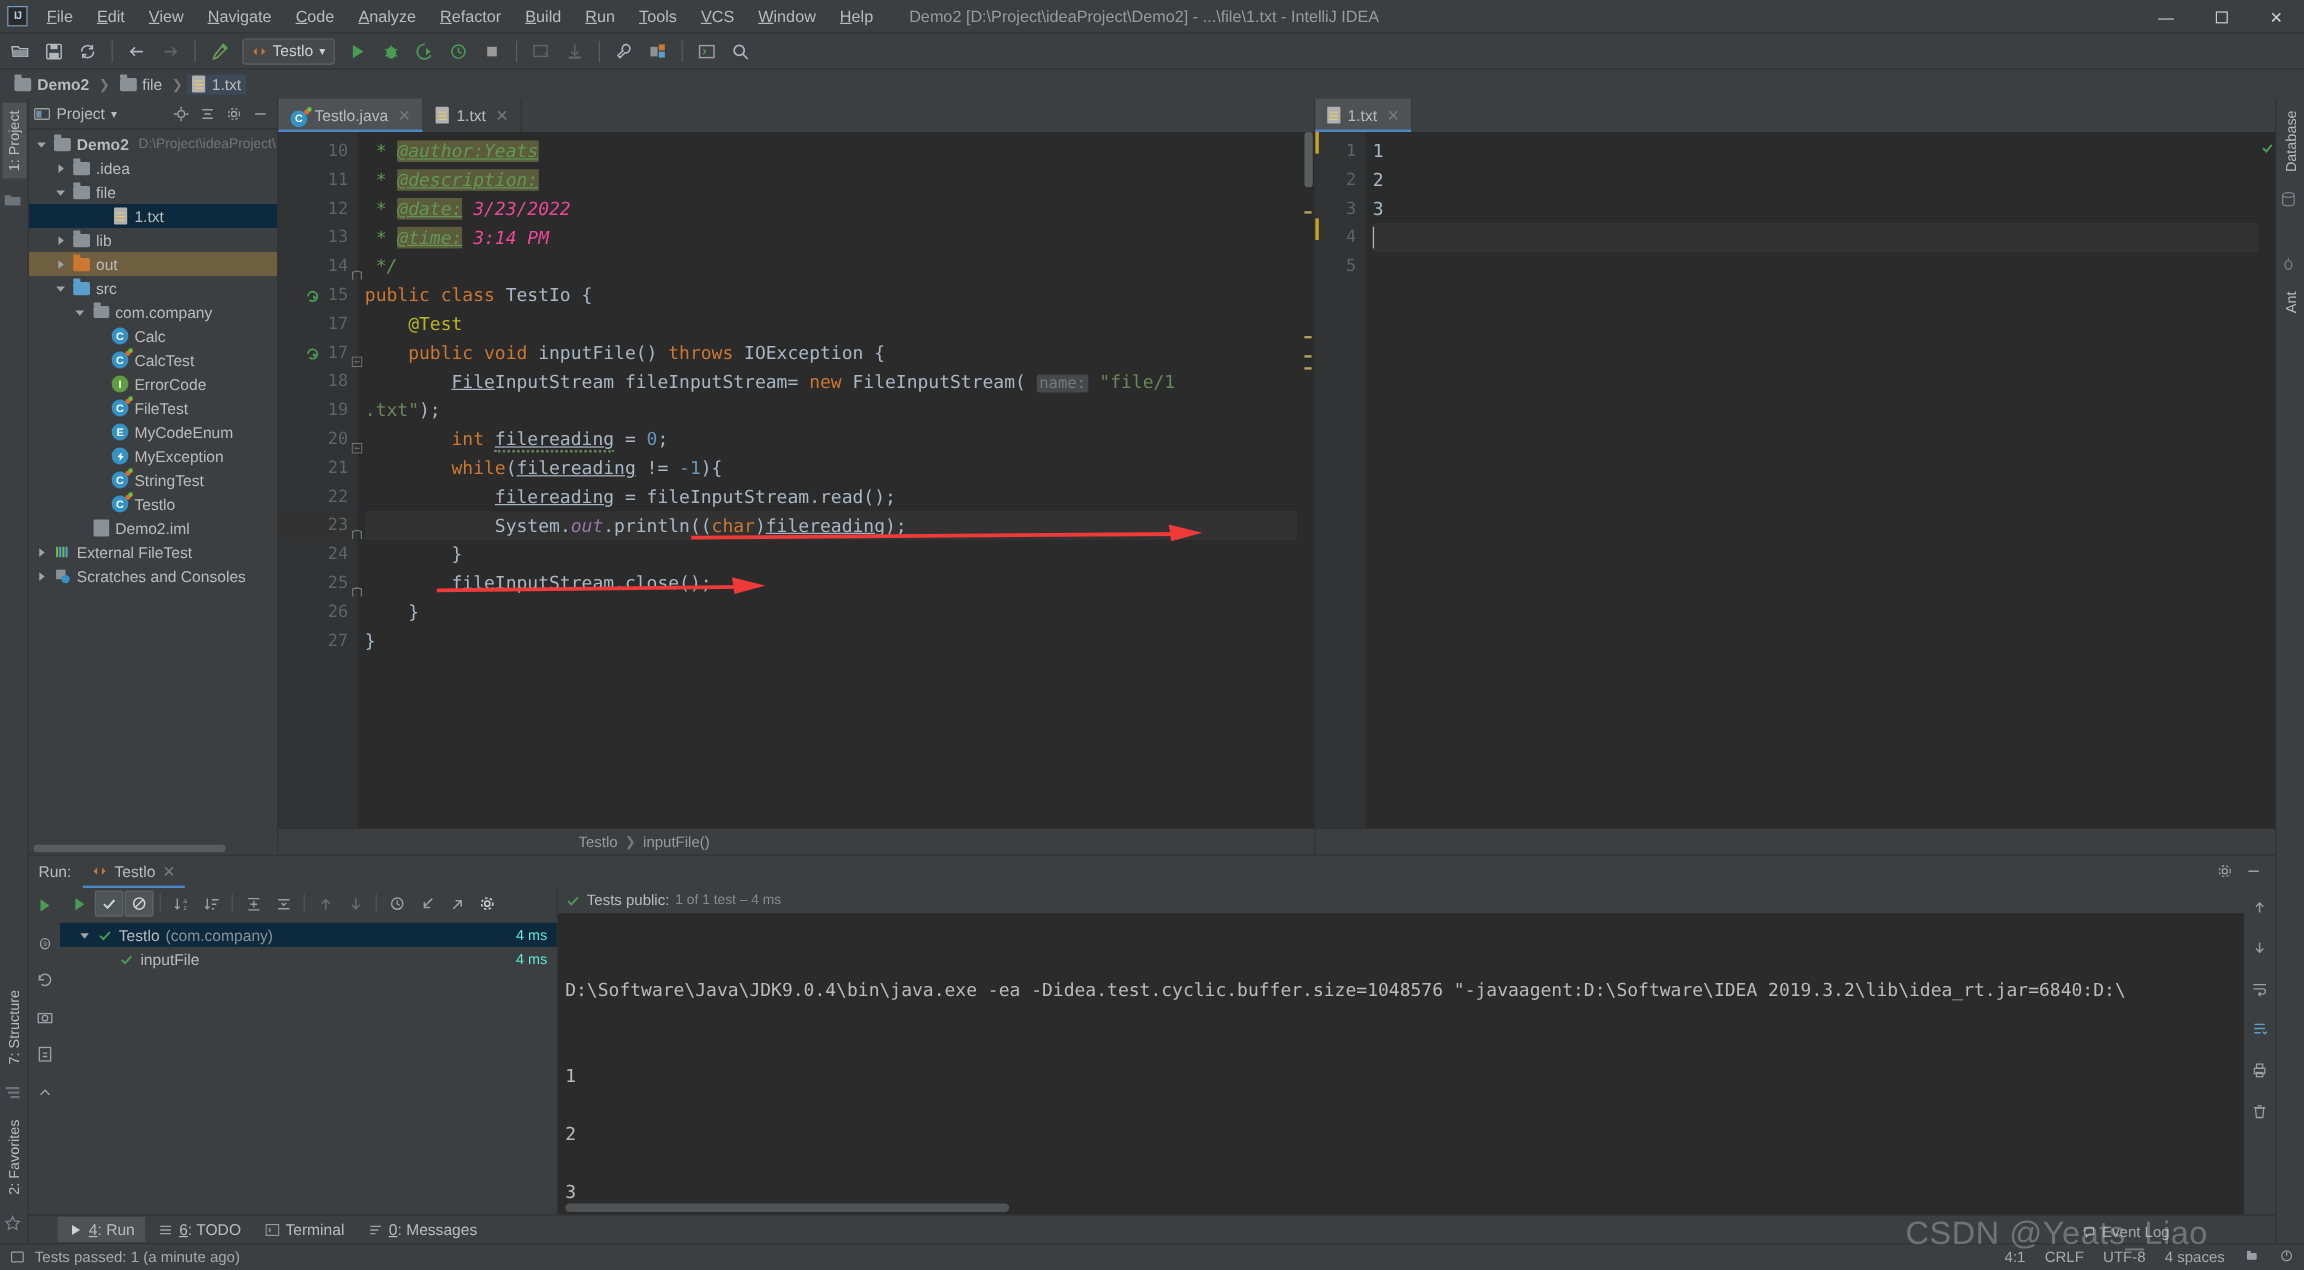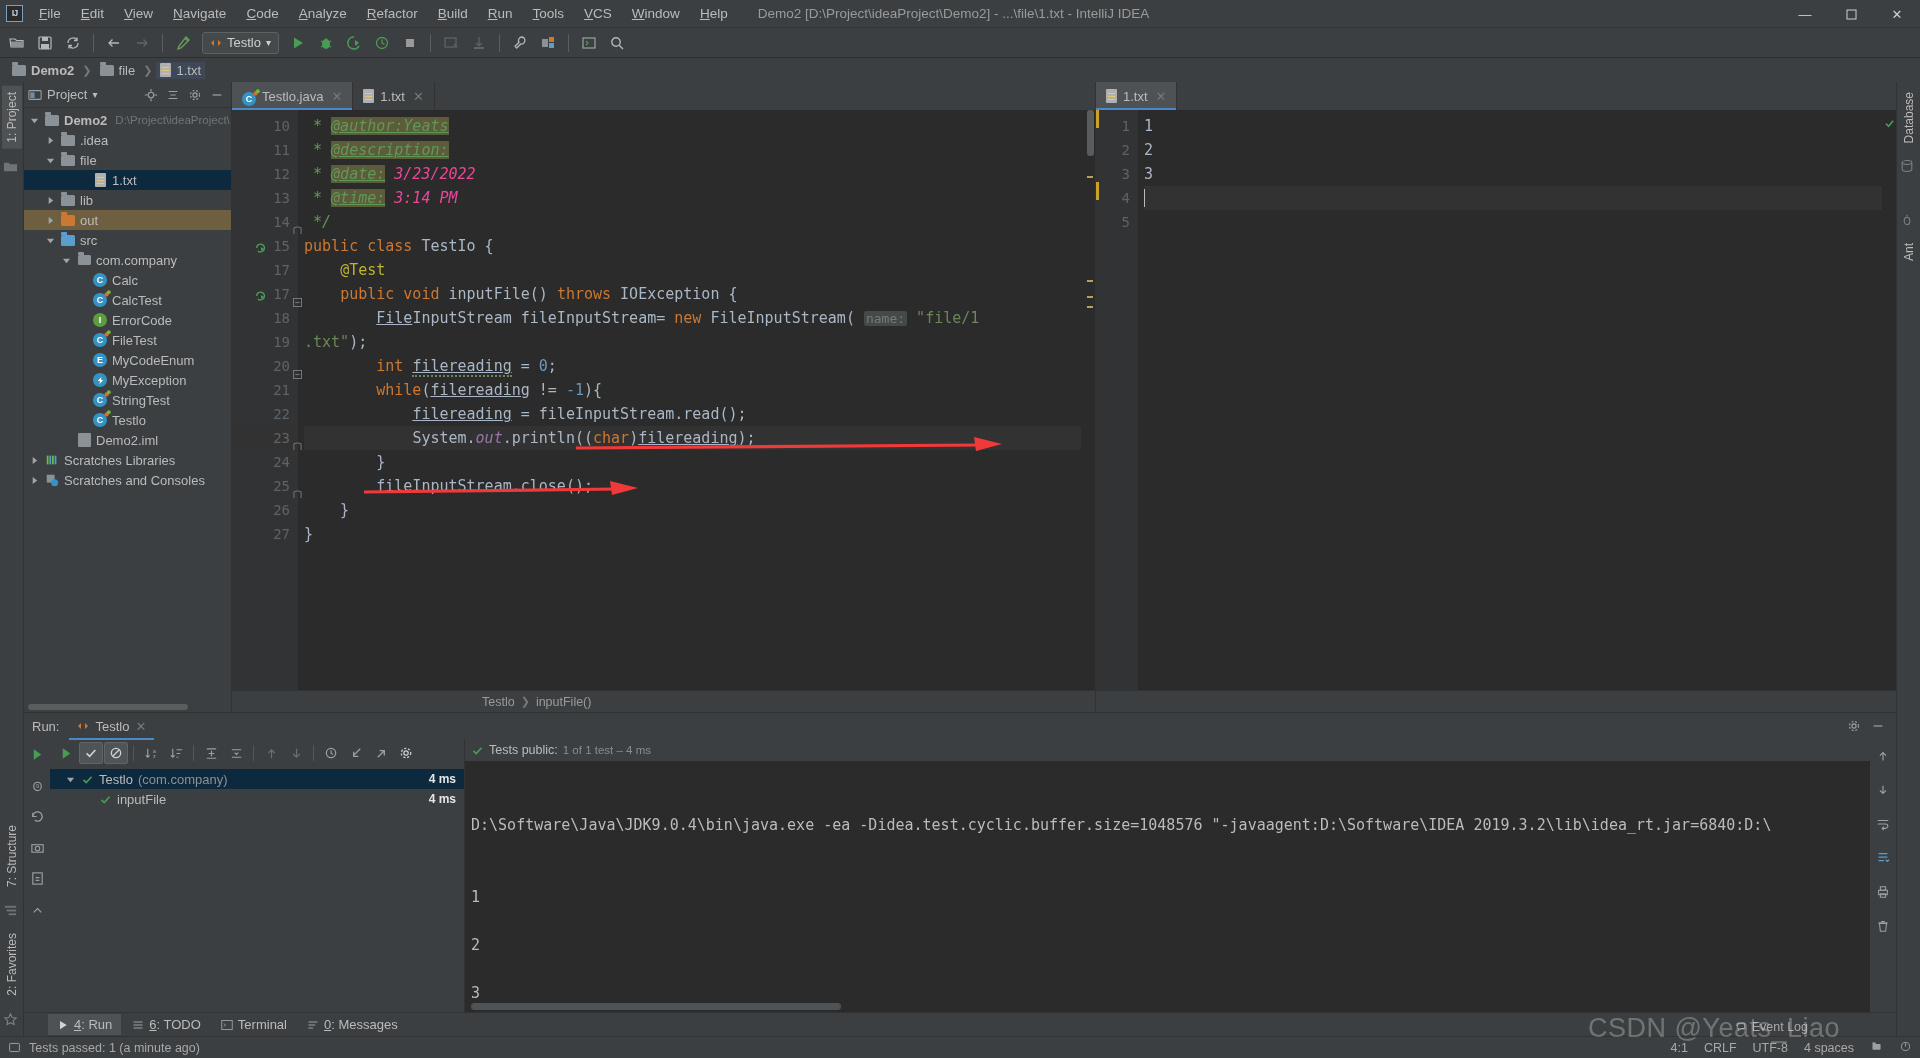--- a/index.html
+++ b/index.html
@@ -180,21 +180,21 @@
   .run-body { flex: 1 1 auto; display: flex; min-height: 0; }
   .run-sidebar { width: 26px; flex: 0 0 26px; background: #3c3f41; display: flex; flex-direction: column; align-items: center; padding-top: 4px; gap: 9px; }
   .run-left { width: 415px; flex: 0 0 415px; display: flex; flex-direction: column; border-right: 1px solid #323232; }
   .run-toolbar { height: 28px; flex: 0 0 28px; display: flex; align-items: center; gap: 1px; padding-left: 4px; }
   .rtb { width: 24px; height: 22px; display: flex; align-items:center; justify-content:center; border-radius:2px; }
   .rtb.on { background: #4f5557; border: 1px solid #5f6567; }
   .rtb-sep { width:1px; height:16px; background:#555; margin: 0 4px; }
   .tests-tree { flex: 1 1 auto; background: #3c3f41; font-size: 13px; padding-top: 2px; }
   .trow { height: 20px; display: flex; align-items: center; gap: 5px; padding: 0 8px 0 14px; }
   .trow.sel { background: #0d293e; }
-  .tms { margin-left: auto; color: #e5e5e5; font-size: 12px; font-weight: bold; }
+  .tms { margin-left: auto; color: #5eead4; font-size: 12px; }
   .console-col { flex: 1 1 auto; display: flex; flex-direction: column; min-width: 0; }
   .console-status { height: 22px; flex: 0 0 22px; display: flex; align-items: center; gap: 5px; padding-left: 6px; font-size: 12.5px; color: #bbb; }
   .console-status .sub { color: #8b8b8b; font-size: 11.5px; }
   .console {
     flex: 1 1 auto; background: #2b2b2b; font-family: "DejaVu Sans Mono", monospace;
     font-size: 15px; color: #bbbbbb; padding: 4px 0 0 6px; overflow: hidden; position: relative;
     line-height: 24px; white-space: pre;
   }
   .console-scroll-x { height: 12px; flex: 0 0 12px; background: #2b2b2b; position: relative; }
   .console-scroll-x i { position:absolute; left:6px; top:3px; width:370px; height:7px; background:#4f5355; border-radius:4px; }
@@ -625,21 +625,21 @@
                   </svg>
                 </span>
                 <span style="display: flex; align-items: center; width: 16px; flex: 0 0 16px; justify-content: center;">
                   <svg width="14" height="14" viewBox="0 0 16 16">
                     <rect x="2" y="3" width="2" height="10" fill="#6cbf3f"></rect>
                     <rect x="5" y="3" width="2" height="10" fill="#4f9fd4"></rect>
                     <rect x="8" y="3" width="2" height="10" fill="#6cbf3f"></rect>
                     <rect x="11" y="3" width="2" height="10" fill="#4f9fd4"></rect>
                   </svg>
                 </span>
-                <span>Scratches Libraries</span>
+                <span>External FileTest</span>
               </div>
               <div class="tnode" style="padding-left: 4px;">
                 <span class="arrow">
                   <svg width="9" height="9" viewBox="0 0 10 10">
                     <path d="M3 1v8l5-4z" fill="#a0a4a6"></path>
                   </svg>
                 </span>
                 <span style="display: flex; align-items: center; width: 16px; flex: 0 0 16px; justify-content: center;">
                   <svg width="14" height="14" viewBox="0 0 16 16">
                     <rect x="2" y="2" width="9" height="9" fill="#8a9297"></rect>

